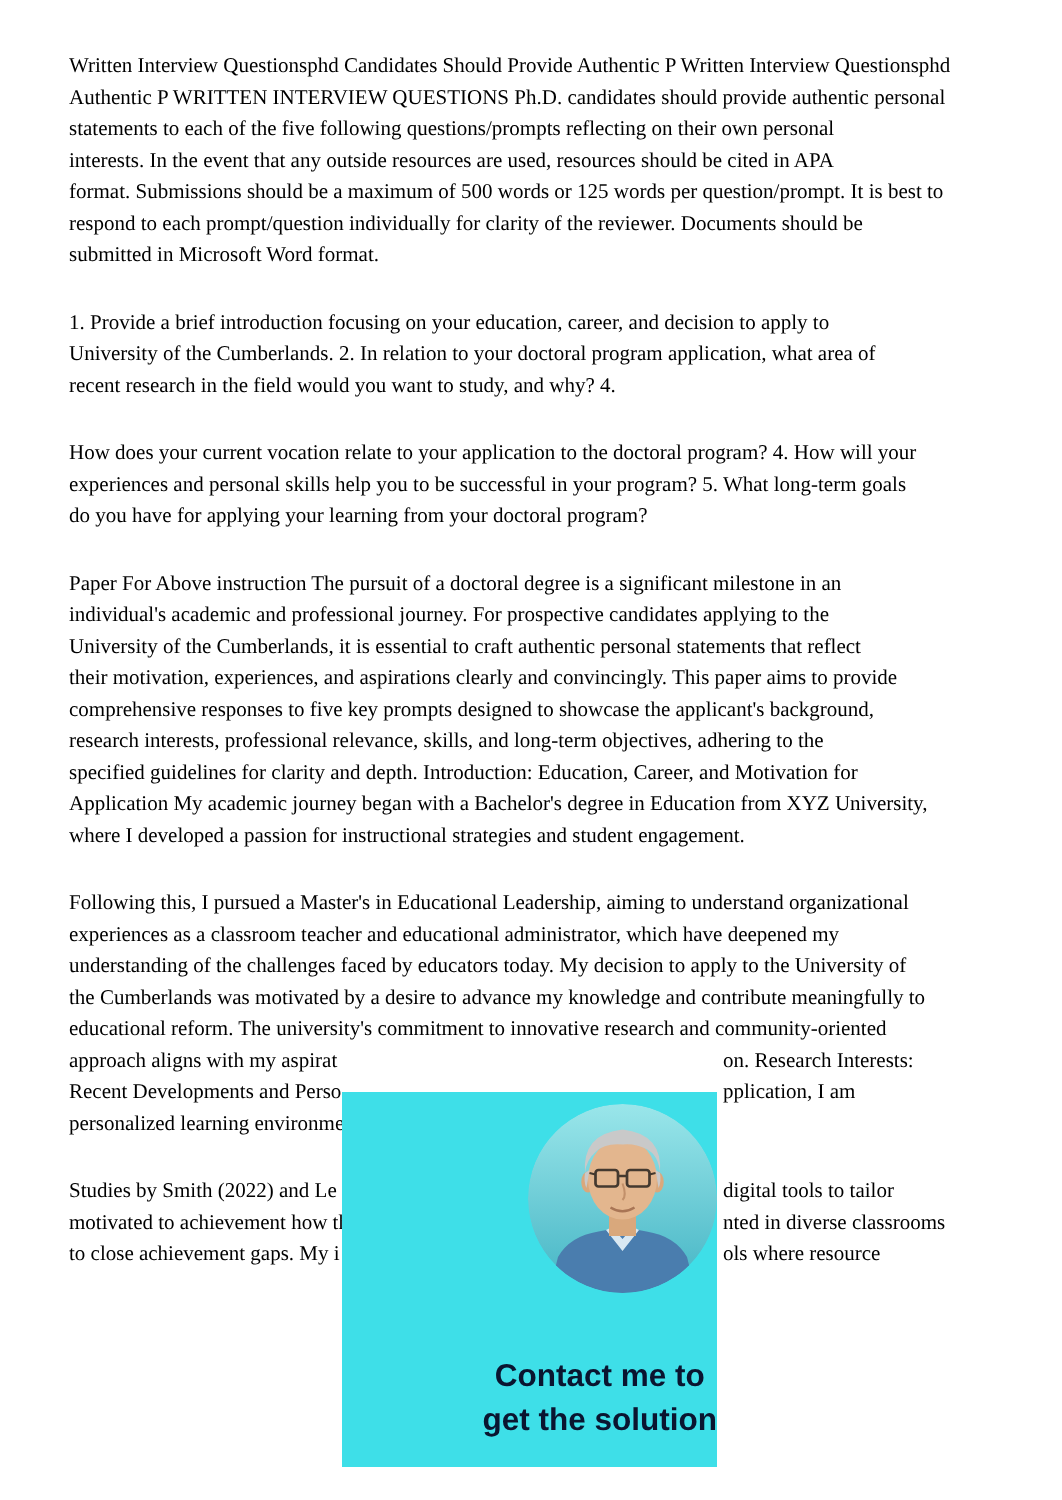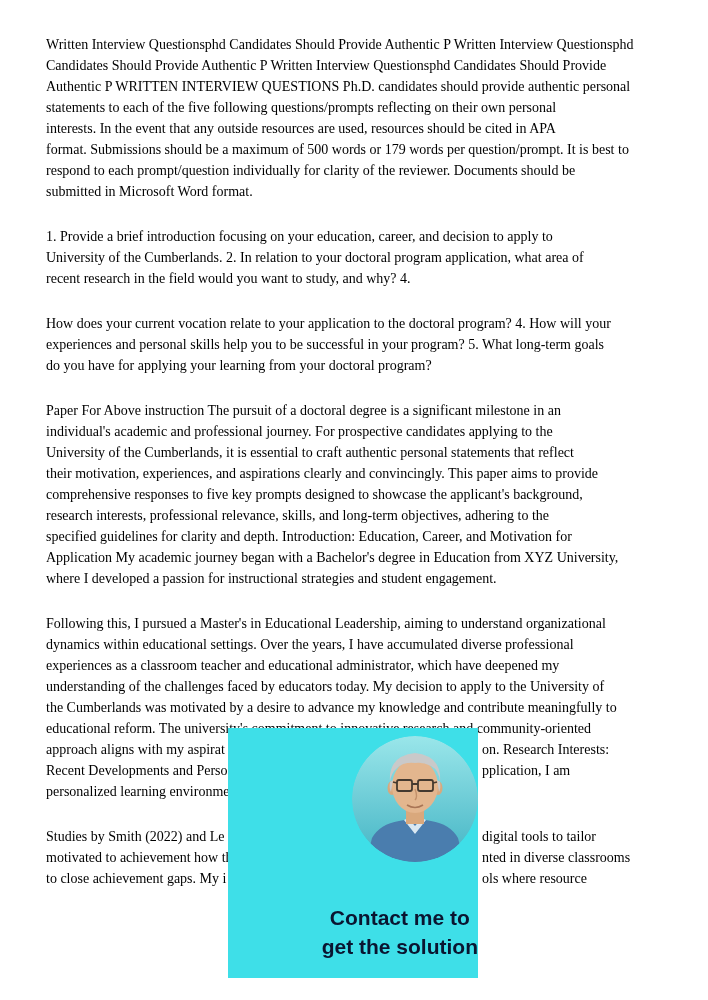--- a/index.html
+++ b/index.html
@@ -59,25 +59,24 @@
     color:#000000;
     margin-top:4px;
   }
 </style>
 </head>
 <body style="background: rgb(255, 255, 255);">
 
 <div class="doc" id="doc">
     <div class="para">
       <div class="line">Written Interview Questionsphd Candidates Should Provide Authentic P Written Interview Questionsphd</div>
-      <div class="line">Candidates Should Provide Authentic P Written Interview Questionsphd Candidates Should Provide</div>
       <div class="line">Authentic P WRITTEN INTERVIEW QUESTIONS Ph.D. candidates should provide authentic personal</div>
       <div class="line">statements to each of the five following questions/prompts reflecting on their own personal</div>
       <div class="line">interests. In the event that any outside resources are used, resources should be cited in APA</div>
-      <div class="line">format. Submissions should be a maximum of 500 words or 179 words per question/prompt. It is best to</div>
+      <div class="line">format. Submissions should be a maximum of 500 words or 125 words per question/prompt. It is best to</div>
       <div class="line">respond to each prompt/question individually for clarity of the reviewer. Documents should be</div>
       <div class="line">submitted in Microsoft Word format.</div>
     </div>
     <div class="para">
       <div class="line">1. Provide a brief introduction focusing on your education, career, and decision to apply to</div>
       <div class="line">University of the Cumberlands. 2. In relation to your doctoral program application, what area of</div>
       <div class="line">recent research in the field would you want to study, and why? 4.</div>
     </div>
     <div class="para">
       <div class="line">How does your current vocation relate to your application to the doctoral program? 4. How will your</div>
@@ -90,21 +89,20 @@
       <div class="line">University of the Cumberlands, it is essential to craft authentic personal statements that reflect</div>
       <div class="line">their motivation, experiences, and aspirations clearly and convincingly. This paper aims to provide</div>
       <div class="line">comprehensive responses to five key prompts designed to showcase the applicant's background,</div>
       <div class="line">research interests, professional relevance, skills, and long-term objectives, adhering to the</div>
       <div class="line">specified guidelines for clarity and depth. Introduction: Education, Career, and Motivation for</div>
       <div class="line">Application My academic journey began with a Bachelor's degree in Education from XYZ University,</div>
       <div class="line">where I developed a passion for instructional strategies and student engagement.</div>
     </div>
     <div class="para">
       <div class="line">Following this, I pursued a Master's in Educational Leadership, aiming to understand organizational</div>
-      <div class="line">dynamics within educational settings. Over the years, I have accumulated diverse professional</div>
       <div class="line">experiences as a classroom teacher and educational administrator, which have deepened my</div>
       <div class="line">understanding of the challenges faced by educators today. My decision to apply to the University of</div>
       <div class="line">the Cumberlands was motivated by a desire to advance my knowledge and contribute meaningfully to</div>
       <div class="line">educational reform. The university's commitment to innovative research and community-oriented</div>
       <div class="line"><span class="frag-left">approach aligns with my aspirat</span><span class="frag-right">on. Research Interests:</span></div>
       <div class="line"><span class="frag-left">Recent Developments and Perso</span><span class="frag-right">pplication, I am</span></div>
       <div class="line"><span class="frag-left">personalized learning environme</span><span class="frag-right"></span></div>
     </div>
     <div class="para">
       <div class="line"><span class="frag-left">Studies by Smith (2022) and Le</span><span class="frag-right">digital tools to tailor</span></div>

